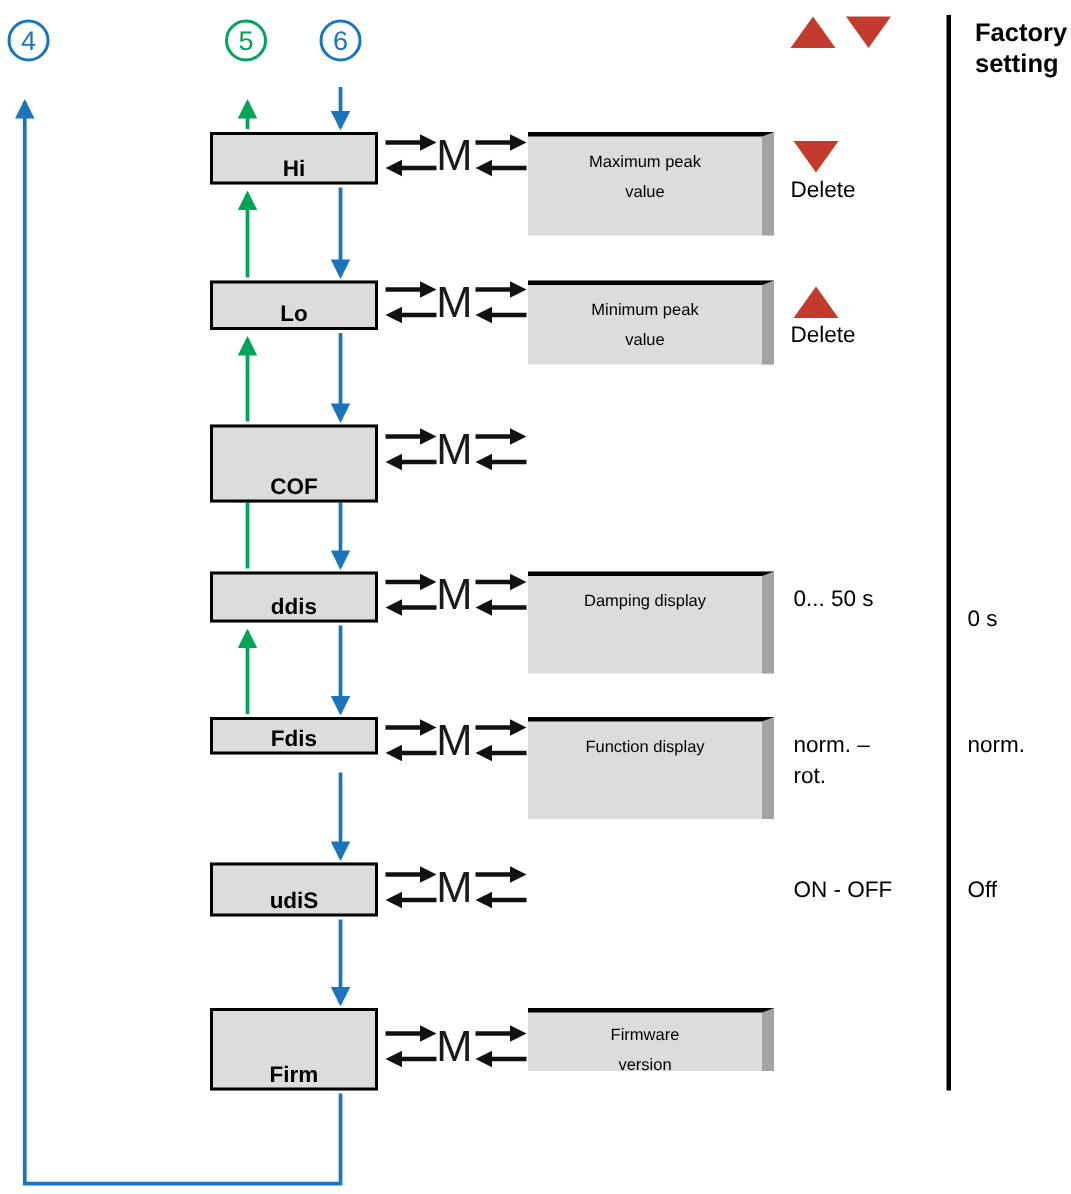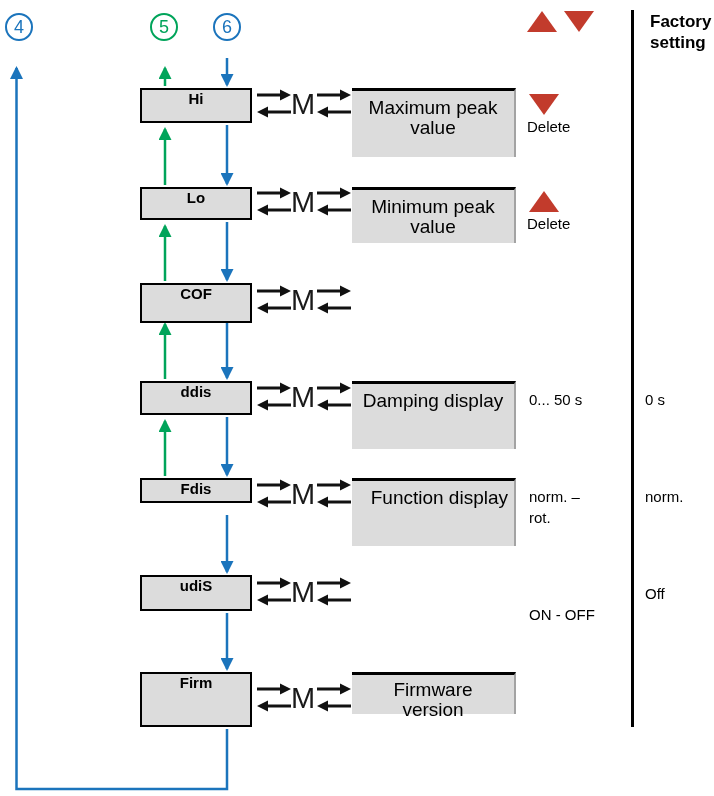--- a/index.html
+++ b/index.html
@@ -16,27 +16,27 @@
   }
   .underlay{position:absolute;left:0;top:0;}
   .circle{
     position:absolute;box-sizing:border-box;width:28px;height:28px;border-radius:50%;
     display:flex;align-items:center;justify-content:center;font-size:18px;background:#fff;
   }
   .c-blue{border:2px solid var(--blue);color:var(--blue);}
   .c-green{border:2px solid var(--green);color:var(--green);}
   .menu-box{
     position:absolute;left:140px;width:112px;box-sizing:border-box;background:var(--fill);
-    border:2.5px solid #000;display:flex;align-items:flex-start;justify-content:center;
+    border:2.5px solid #000;display:flex;align-items:flex-end;justify-content:center;
     font-weight:bold;font-size:15px;
   }
   .desc-box{
     position:absolute;left:352px;width:164px;box-sizing:border-box;background:var(--fill);
-    border-top:3px solid #000;border-right:2px solid #a3a3a3;
-    font-size:19px;line-height:20px;text-align:center;
+    border-top:3px solid #000;border-right:8px solid #a3a3a3;
+    font-size:11px;line-height:20px;text-align:center;
   }
   .desc-text{white-space:pre-line;padding:7px 6px 0 6px;}
   .m-arrows{position:absolute;left:256px;width:96px;height:36px;}
   .m-label{
     position:absolute;left:290px;width:26px;text-align:center;
     font-size:29px;line-height:36px;color:#1a1a1a;
   }
   .range-text{position:absolute;left:529px;font-size:15px;line-height:21px;white-space:pre-line;}
   .factory-value{position:absolute;left:645px;font-size:15px;line-height:21px;}
   .delete-block{position:absolute;left:527px;font-size:15px;}
@@ -132,63 +132,63 @@
   <span class="m-label" style="top:184px;">M</span>
   <div class="desc-box" style="top:187px;height:56px;">
     <div class="desc-text">Minimum peak
 value</div>
   </div>
   <div class="delete-block" style="top:191px;">
     <div class="tri-up" style="margin-left:2px;"></div>
     <div class="delete-label">Delete</div>
   </div>
 
-  <div class="menu-box" style="top:283px;height:40px;">
+  <div class="menu-box" style="top:283px;height:52px;">
     <span>COF</span>
   </div>
   <svg class="m-arrows" style="top:283px;">
       <use href="#m-arrows-sym"></use>
     </svg>
   <span class="m-label" style="top:282px;">M</span>
 
   <div class="menu-box" style="top:381px;height:34px;">
     <span>ddis</span>
   </div>
   <svg class="m-arrows" style="top:380px;">
       <use href="#m-arrows-sym"></use>
     </svg>
   <span class="m-label" style="top:379px;">M</span>
   <div class="desc-box" style="top:381px;height:68px;">
     <div class="desc-text">Damping display</div>
   </div>
   <div class="range-text" style="top:389px;">0... 50 s</div>
-  <div class="factory-value" style="top:389px;">0 s</div>
+  <div class="factory-value" style="top:402px;">0 s</div>
 
   <div class="menu-box" style="top:478px;height:25px;">
     <span>Fdis</span>
   </div>
   <svg class="m-arrows" style="top:477px;">
       <use href="#m-arrows-sym"></use>
     </svg>
   <span class="m-label" style="top:476px;">M</span>
-  <div class="desc-box" style="top:478px;height:68px;text-align:right;">
+  <div class="desc-box" style="top:478px;height:68px;">
     <div class="desc-text">Function display</div>
   </div>
   <div class="range-text" style="top:486px;">norm.  –
 rot.</div>
   <div class="factory-value" style="top:486px;">norm.</div>
 
   <div class="menu-box" style="top:575px;height:36px;">
     <span>udiS</span>
   </div>
   <svg class="m-arrows" style="top:575px;">
       <use href="#m-arrows-sym"></use>
     </svg>
   <span class="m-label" style="top:574px;">M</span>
-  <div class="range-text" style="top:583px;margin-top:21px;">ON - OFF</div>
+  <div class="range-text" style="top:583px;">ON - OFF</div>
   <div class="factory-value" style="top:583px;">Off</div>
 
   <div class="menu-box" style="top:672px;height:55px;">
     <span>Firm</span>
   </div>
   <svg class="m-arrows" style="top:681px;">
       <use href="#m-arrows-sym"></use>
     </svg>
   <span class="m-label" style="top:680px;">M</span>
   <div class="desc-box" style="top:672px;height:42px;">

